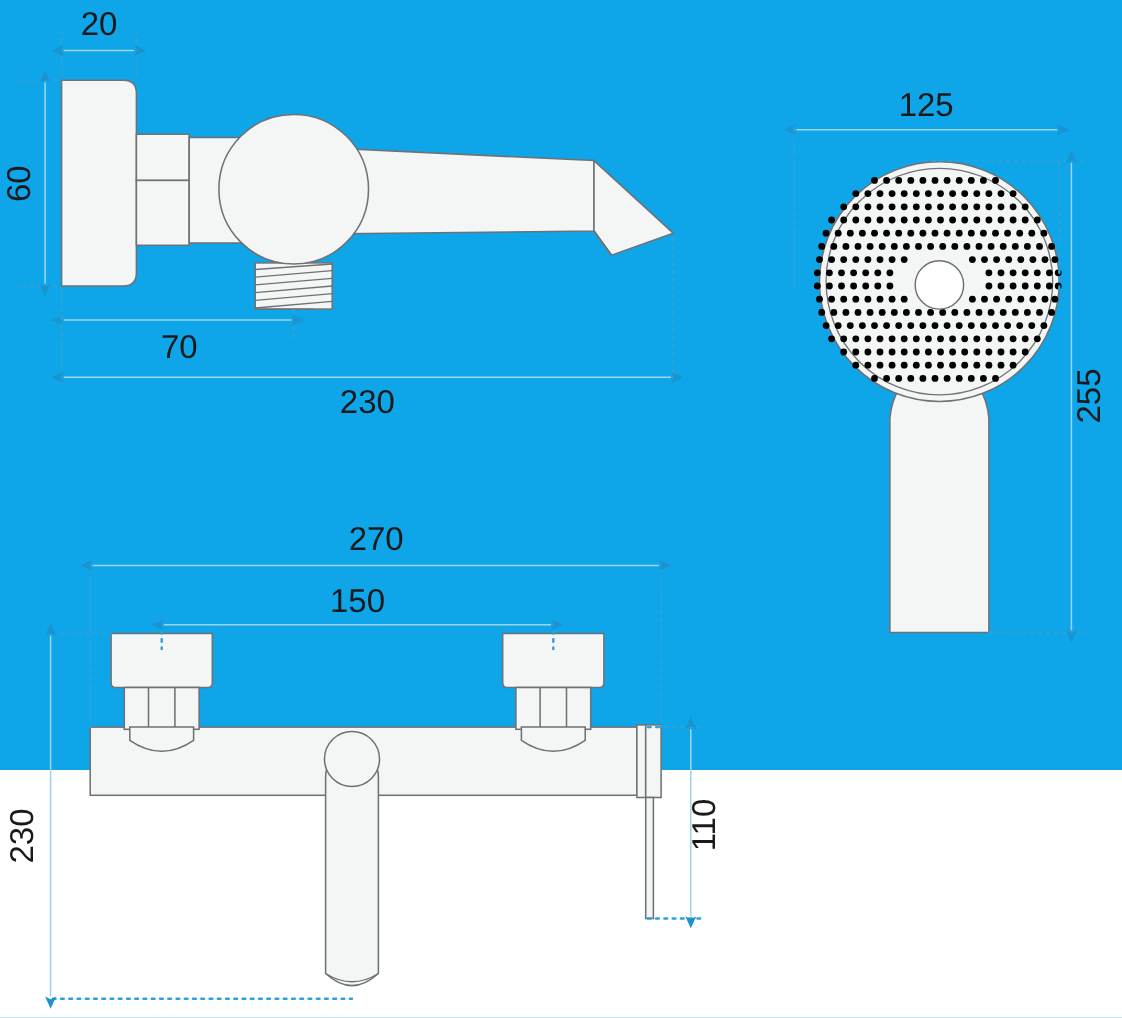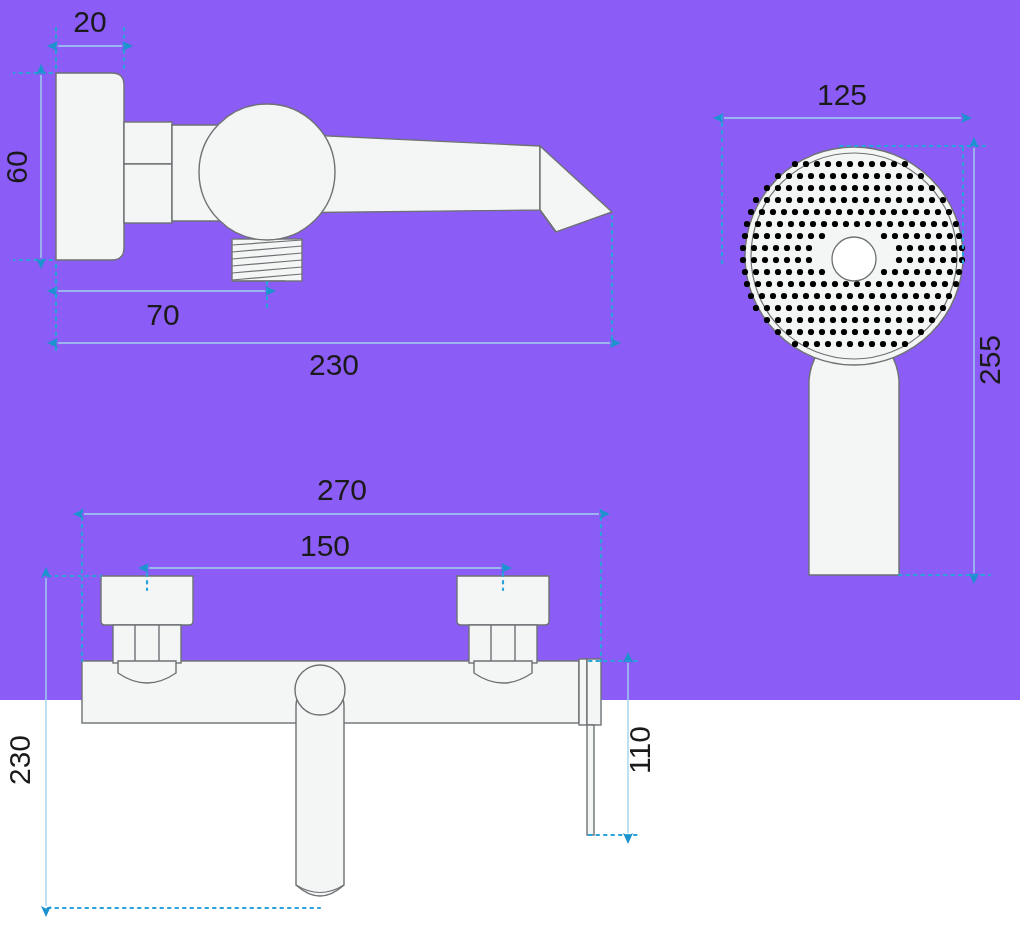--- a/index.html
+++ b/index.html
@@ -12,21 +12,21 @@
     width: 1020px;
     height: 925px;
     font-family: "Liberation Sans", sans-serif;
     overflow: hidden;
     position: relative;
   }
   #sheet {
     position: relative;
     width: 1020px;
     height: 700px;
-    background: #8b5cf6;
+    background: #0ea5e9;
     text-align: center;
   }
   #drawing {
     position: absolute;
     left: 0;
     top: 0;
     width: 1020px;
     height: 925px;
     display: block;
   }

